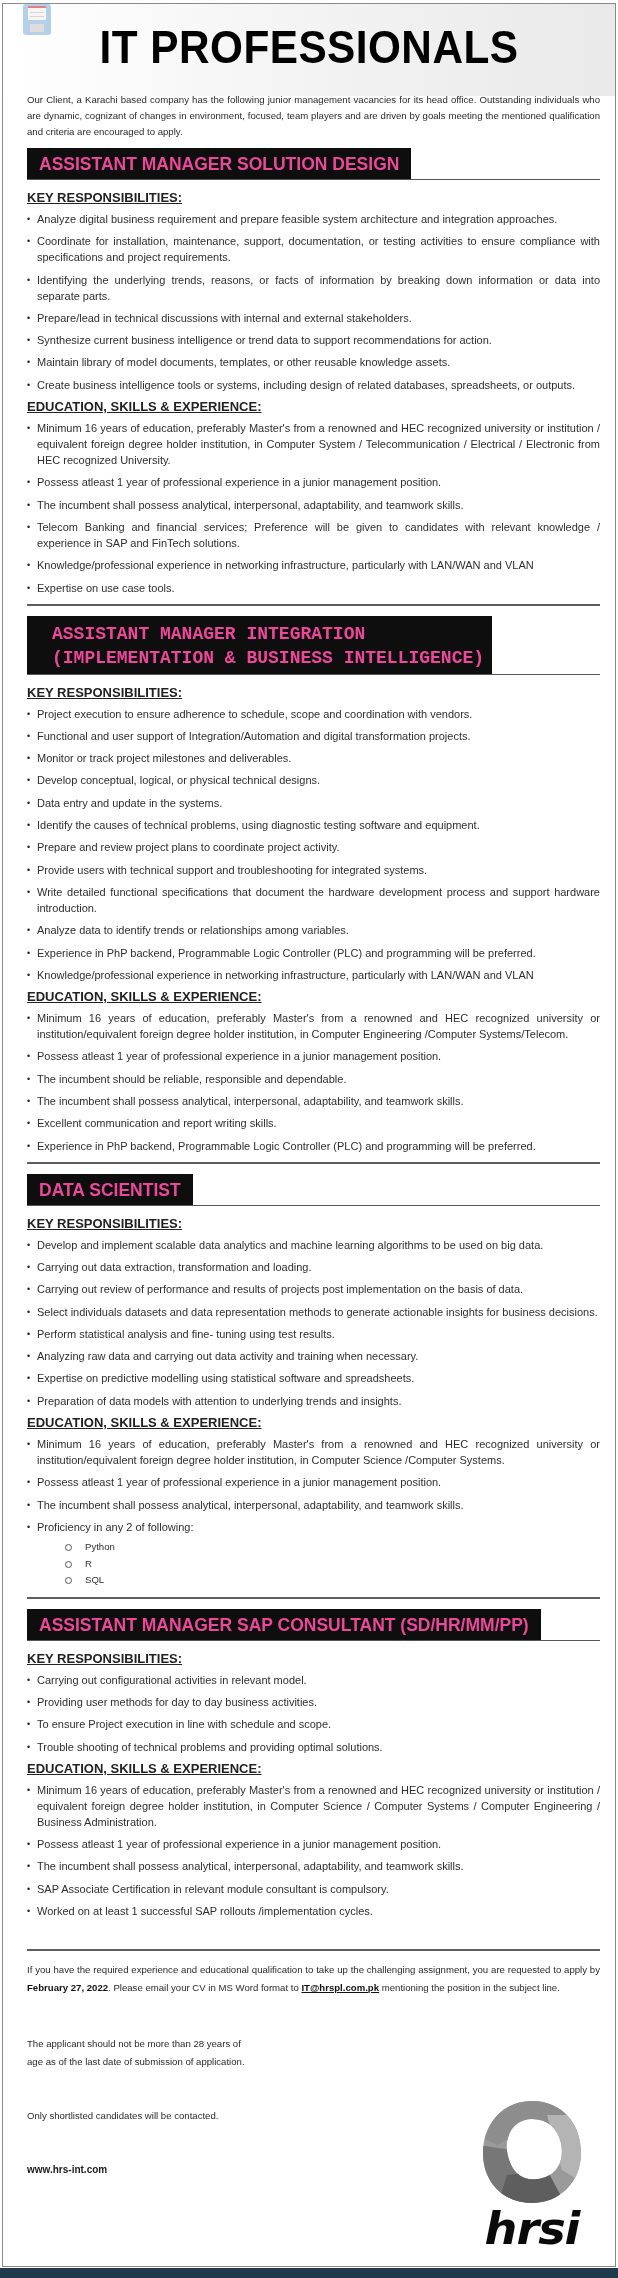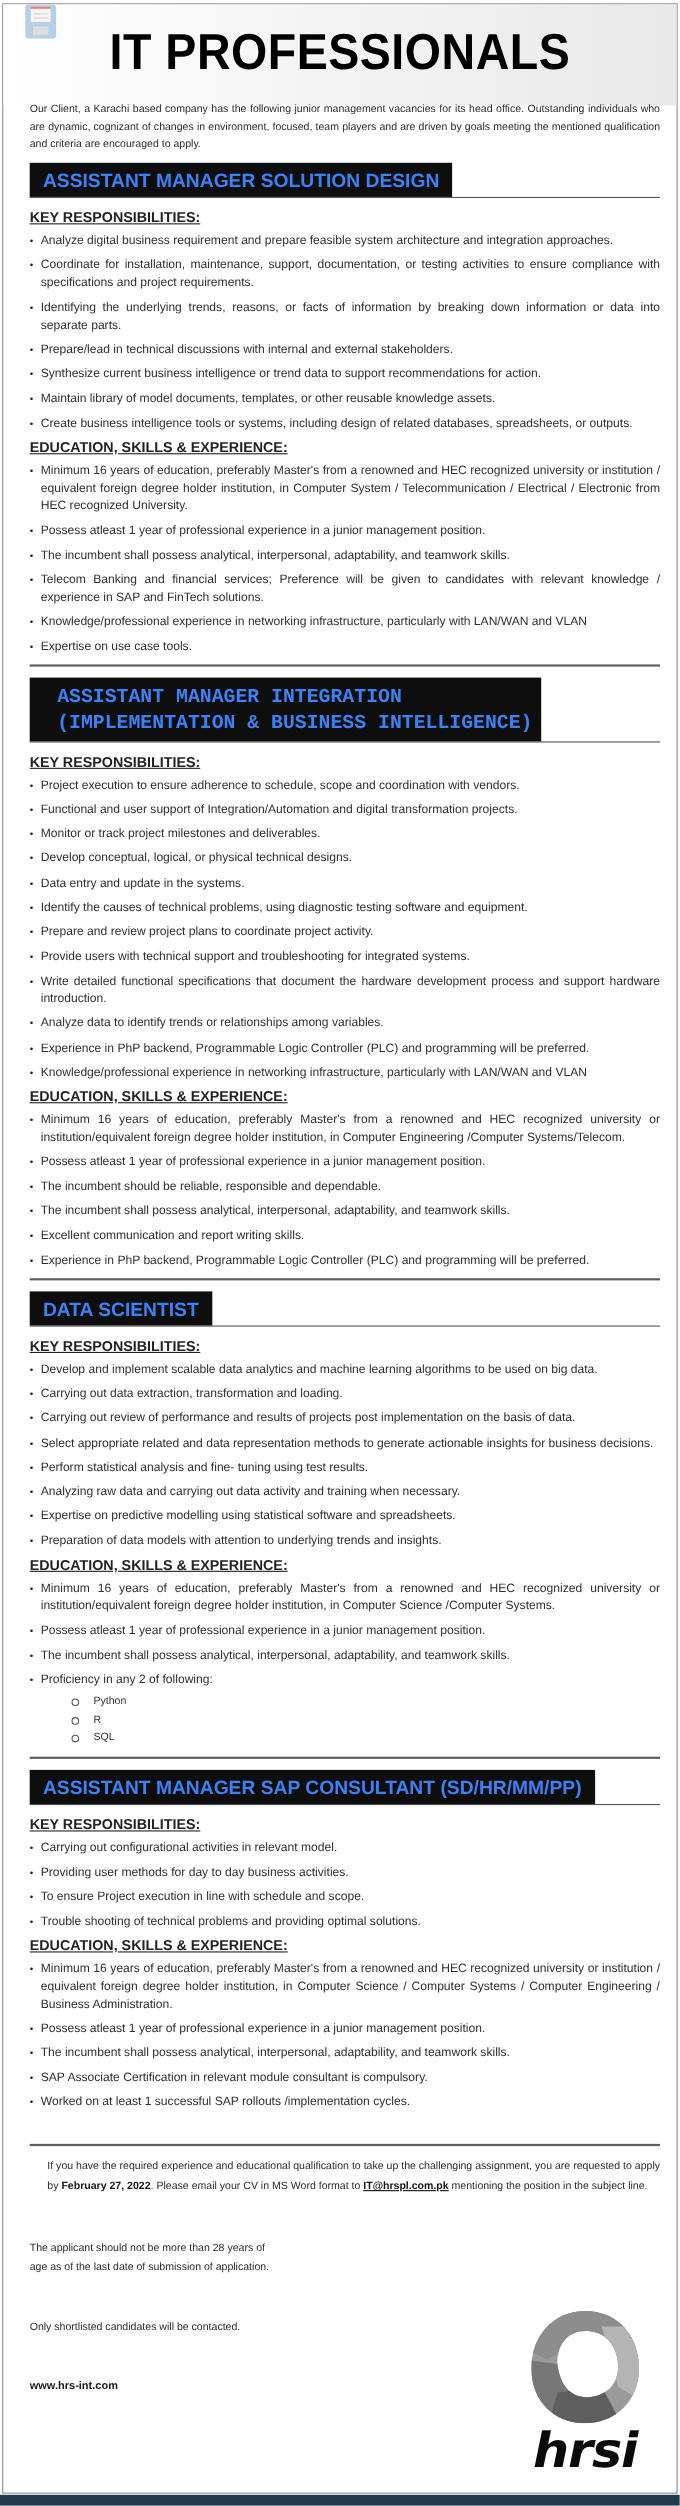--- a/index.html
+++ b/index.html
@@ -75,21 +75,21 @@
   }
   .job-head {
     position: relative;
     margin-top: 4px;
     border-bottom: 1.5px solid #555;
     margin-bottom: 10px;
   }
   .job-title {
     display: inline-block;
     background: #0e0e0e;
-    color: #3b82f6;
+    color: #ec4899;
     font-weight: bold;
     font-size: 17.5px;
     line-height: 22px;
     padding: 5px 12px 4px 12px;
     vertical-align: bottom;
   }
   .job-title.two-line { line-height: 24px; padding: 6px 8px 4px 25px; font-size: 18px; font-family: Liberation Mono, monospace; }
   .sec-head {
     font-weight: bold;
     font-size: 13px;
@@ -133,21 +133,20 @@
     height: 0;
     border-top: 2px solid #5e5e5e;
     margin: 8px 0 10px 0;
   }
   .rule.tall-gap { margin-top: 30px; }
   .closing {
     font-size: 9.6px;
     line-height: 18px;
     text-align: justify;
     color: #2a2a2a;
-    margin-left: 16px;
   }
   .closing b { color: #111; }
   .closing .email { font-weight: bold; text-decoration: underline; color: #111; }
   .note { font-size: 9.6px; line-height: 18px; color: #2a2a2a; }
   .website { font-size: 10px; font-weight: bold; color: #1a1a1a; }
   .logo {
     position: absolute;
     left: 477px; top: 2095px;
     width: 110px; height: 160px; font-style: italic;
   }
@@ -244,21 +243,21 @@
   
   <section>
     <div class="job-head">
       <span class="job-title">DATA SCIENTIST</span>
     </div>
     <div class="sec-head">KEY RESPONSIBILITIES:</div>
     <ul class="bullets">
       <li>Develop and implement scalable data analytics and machine learning algorithms to be used on big data.</li>
       <li>Carrying out data extraction, transformation and loading.</li>
       <li>Carrying out review of performance and results of projects post implementation on the basis of data.</li>
-      <li>Select appropriate related and data representation methods to generate actionable insights for business decisions.</li>
+      <li>Select individuals datasets and data representation methods to generate actionable insights for business decisions.</li>
       <li>Perform statistical analysis and fine- tuning using test results.</li>
       <li>Analyzing raw data and carrying out data activity and training when necessary.</li>
       <li>Expertise on predictive modelling using statistical software and spreadsheets.</li>
       <li>Preparation of data models with attention to underlying trends and insights.</li>
     </ul>
     <div class="sec-head">EDUCATION, SKILLS &amp; EXPERIENCE:</div>
     <ul class="bullets">
       <li>Minimum 16 years of education, preferably Master's from a renowned and HEC recognized university or institution/equivalent foreign degree holder institution, in Computer Science /Computer Systems.</li>
       <li>Possess atleast 1 year of professional experience in a junior management position.</li>
       <li>The incumbent shall possess analytical, interpersonal, adaptability, and teamwork skills.</li>

